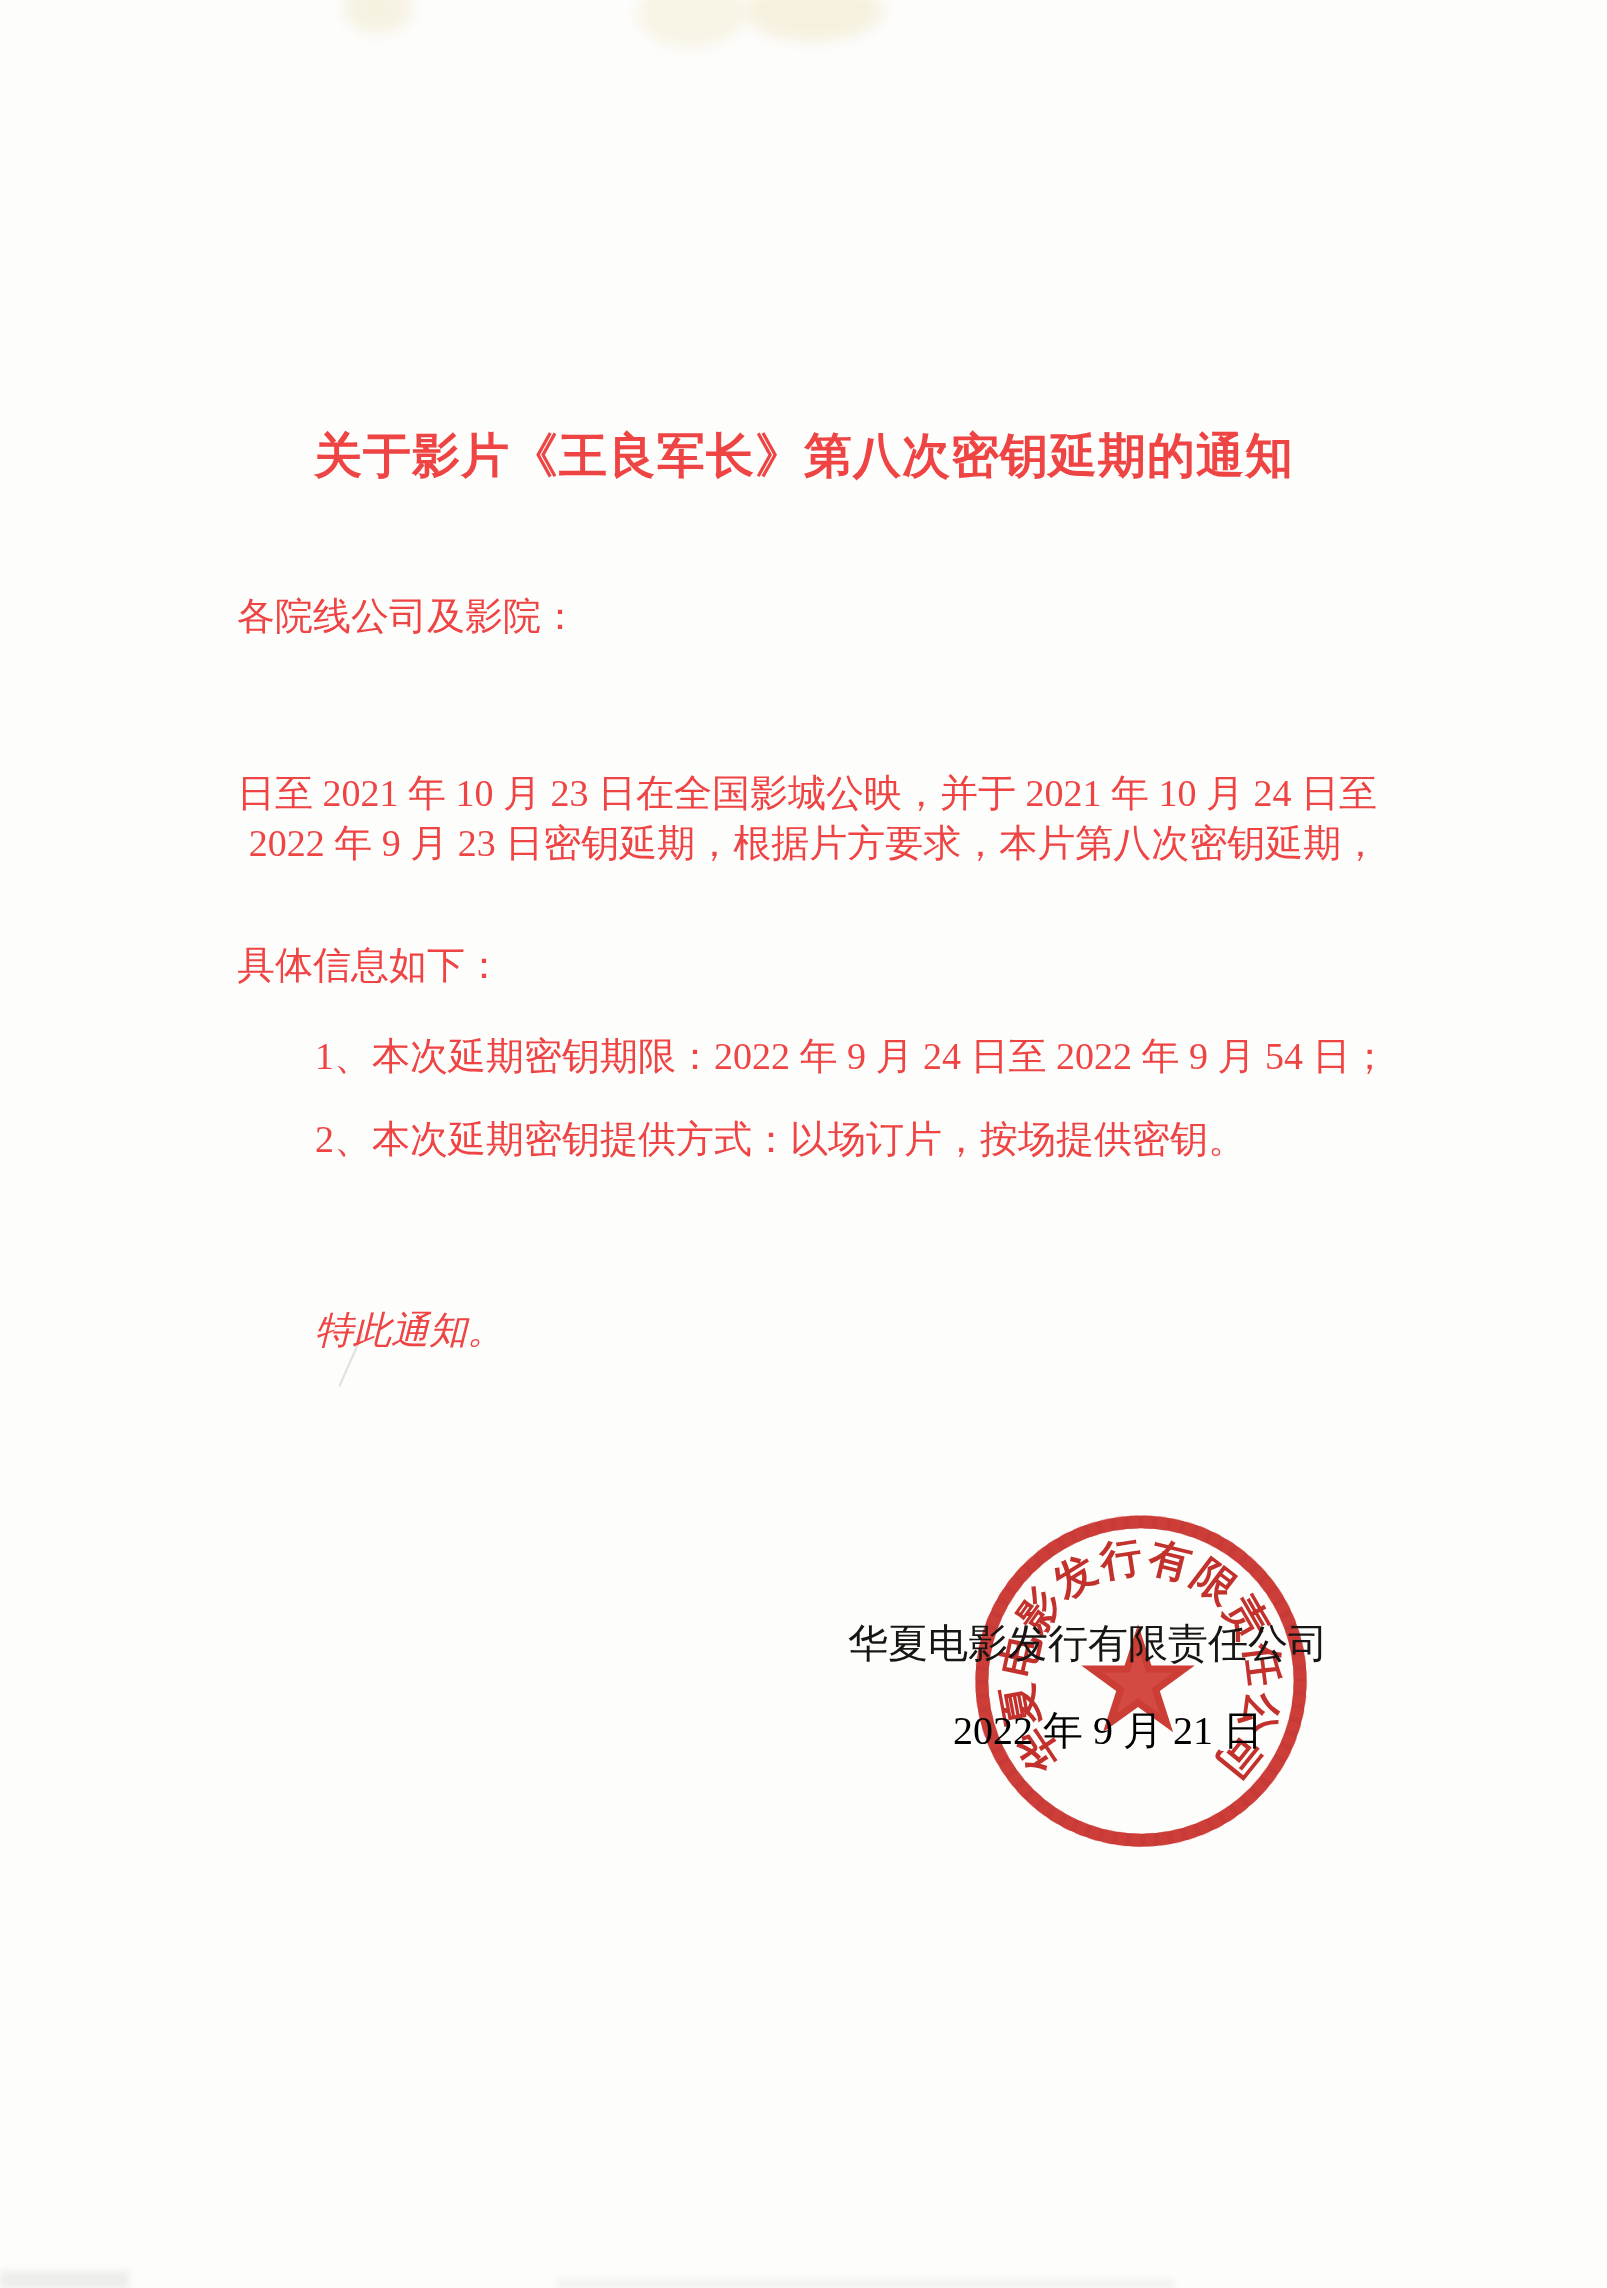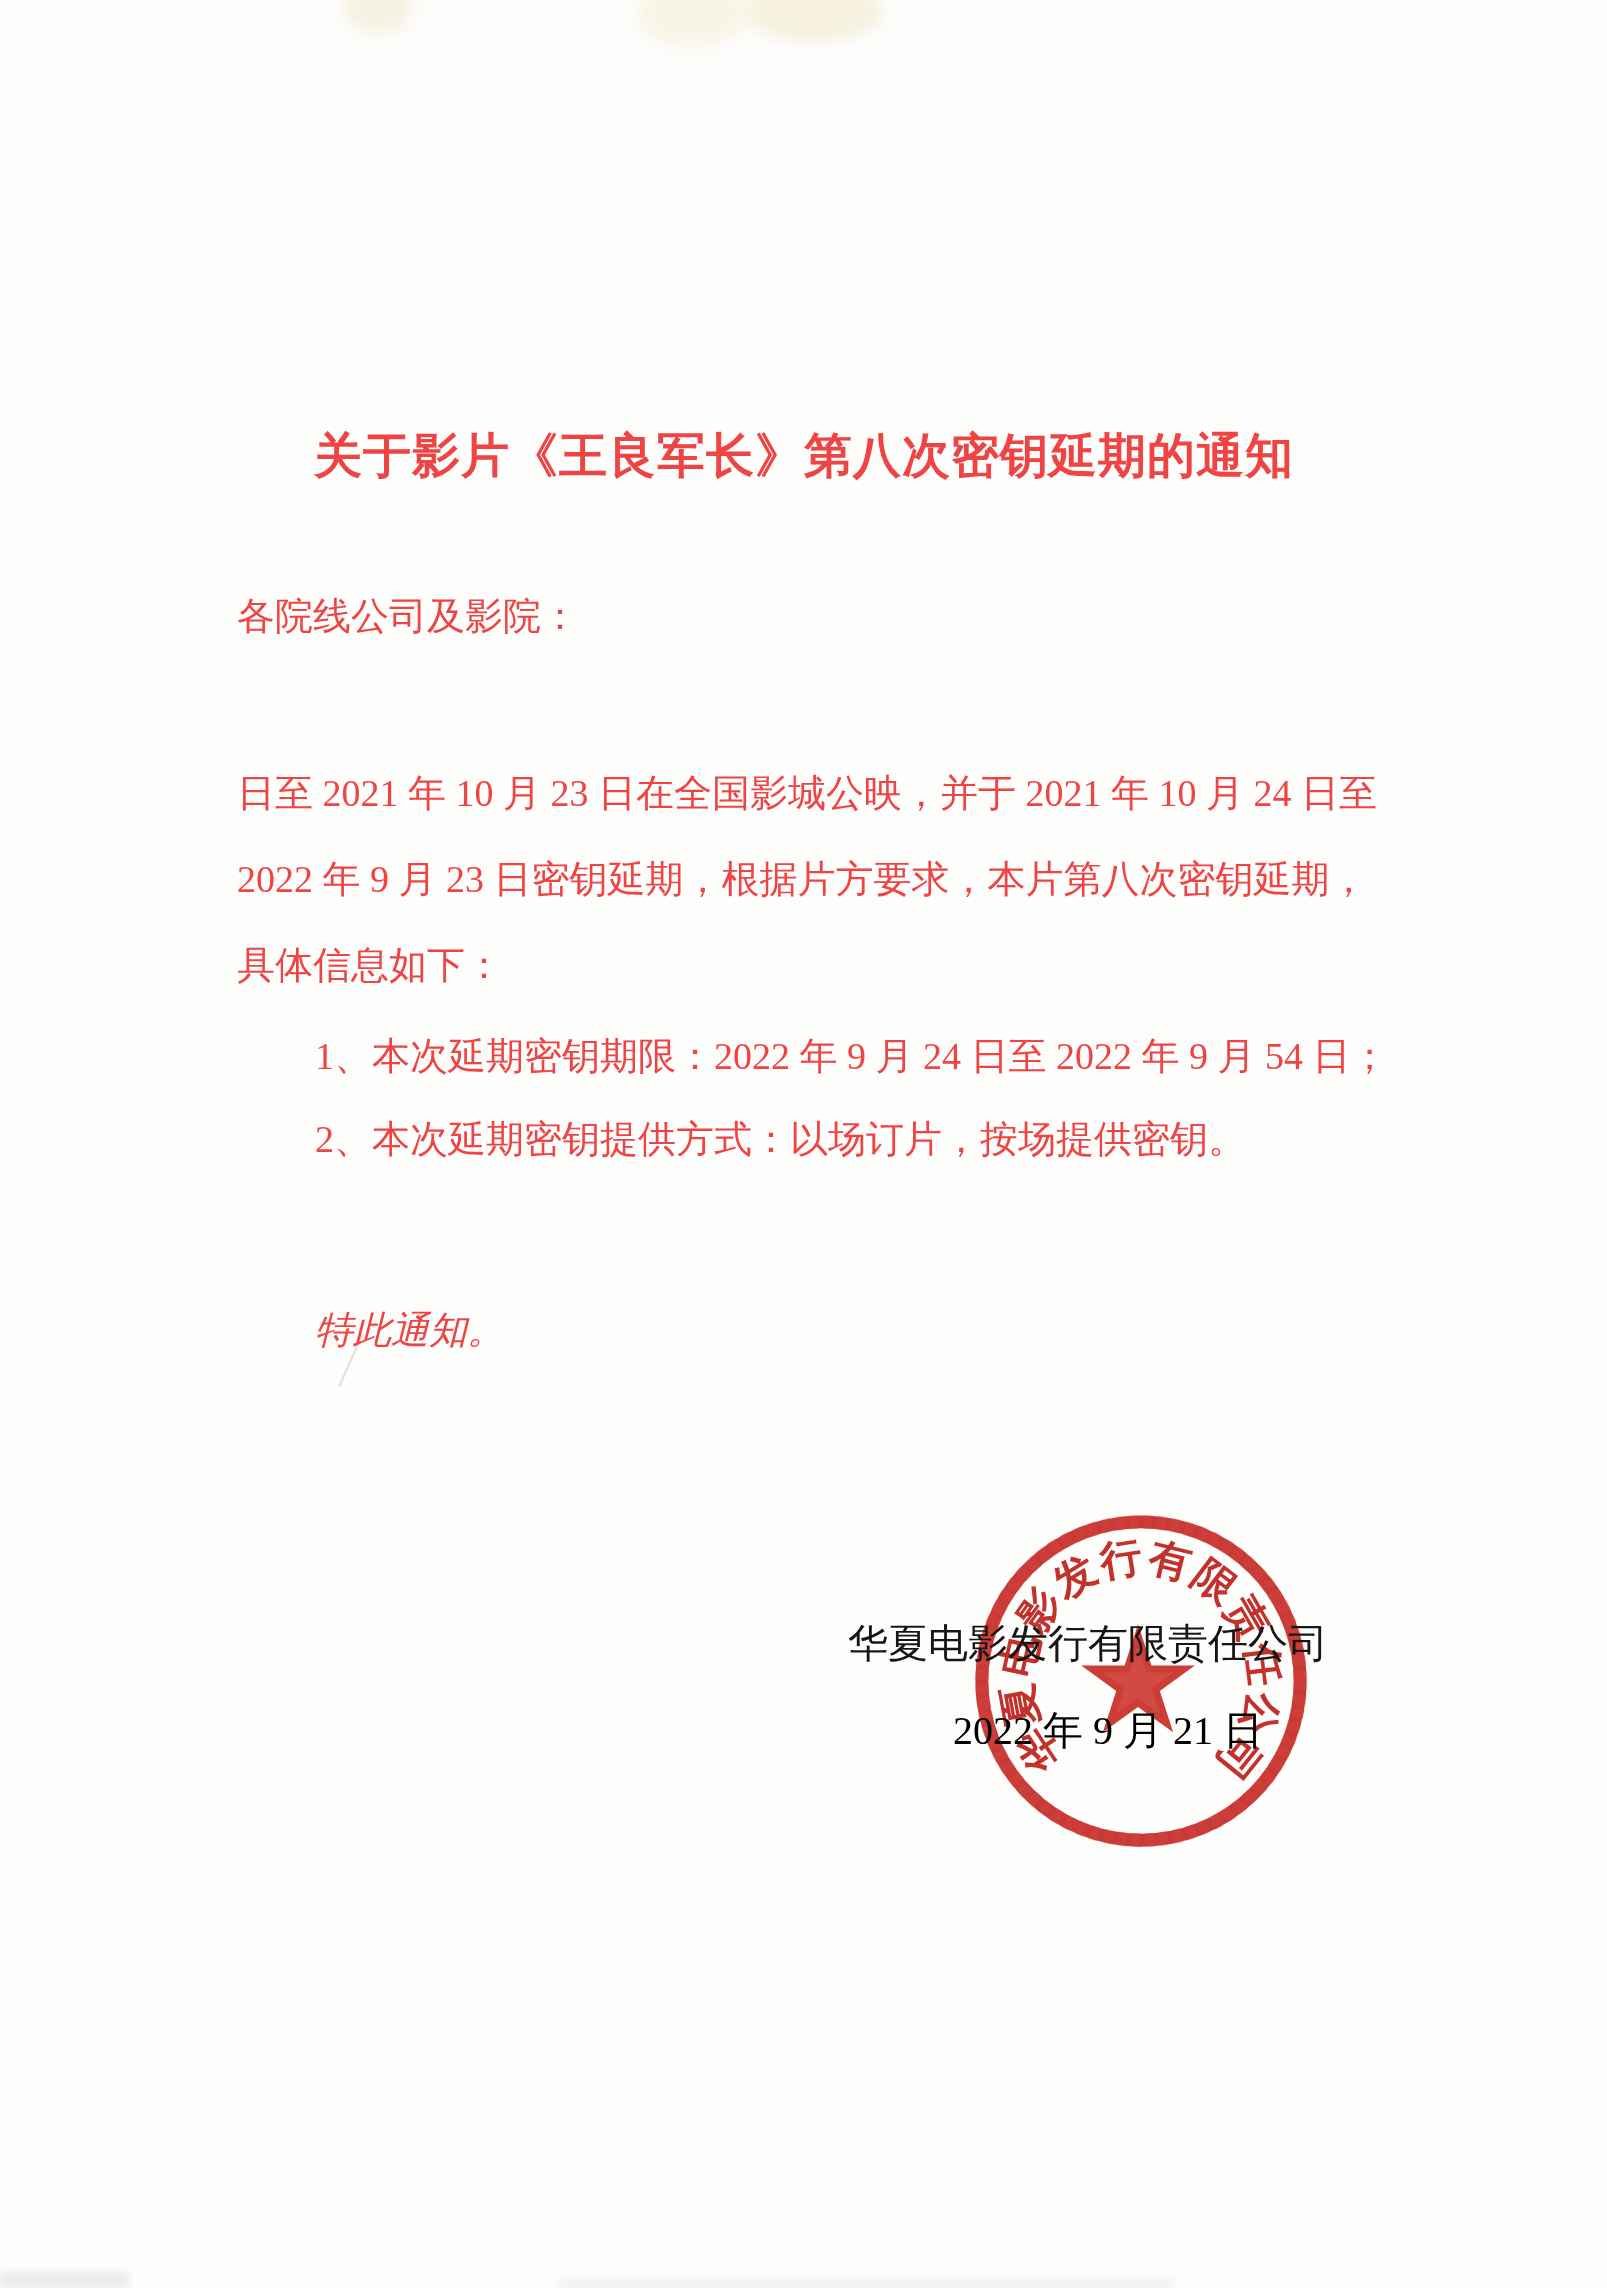--- a/index.html
+++ b/index.html
@@ -31,21 +31,21 @@
   }
   .body-line{
     position:absolute;left:237px;width:1154px;
     font-size:38px;color:#ef4444;
     white-space:nowrap;
   }
   .body-line.ind{padding-left:78px;}
   .l0{top:591px;}
   .l1{top:681px;}
   .l2{top:768px;}
-  .l3{top:854px;}
+  .l3{top:818px;text-align:center;}
   .l4{top:940px;}
   .l5{top:1031px;}
   .l6{top:1114px;}
   .l7{top:1305px;font-style:italic;}
 
   .sig-company{
     position:absolute;left:848px;top:1616px;
     font-size:40px;color:#181614;white-space:nowrap;z-index:3;
   }
   .sig-date{

